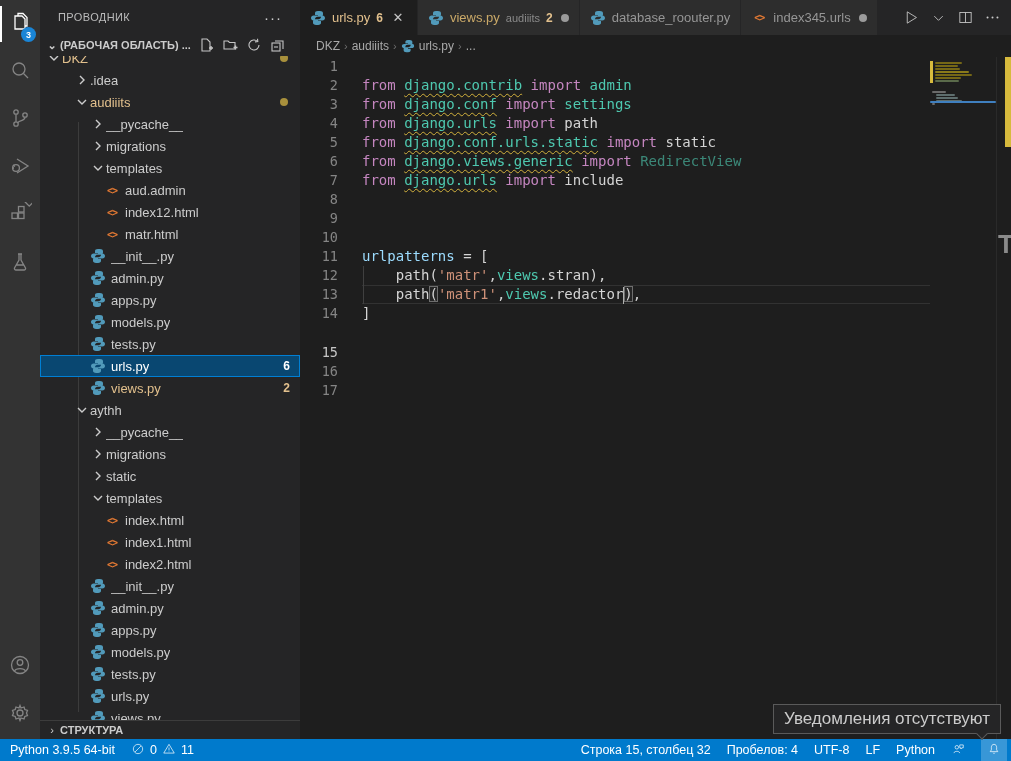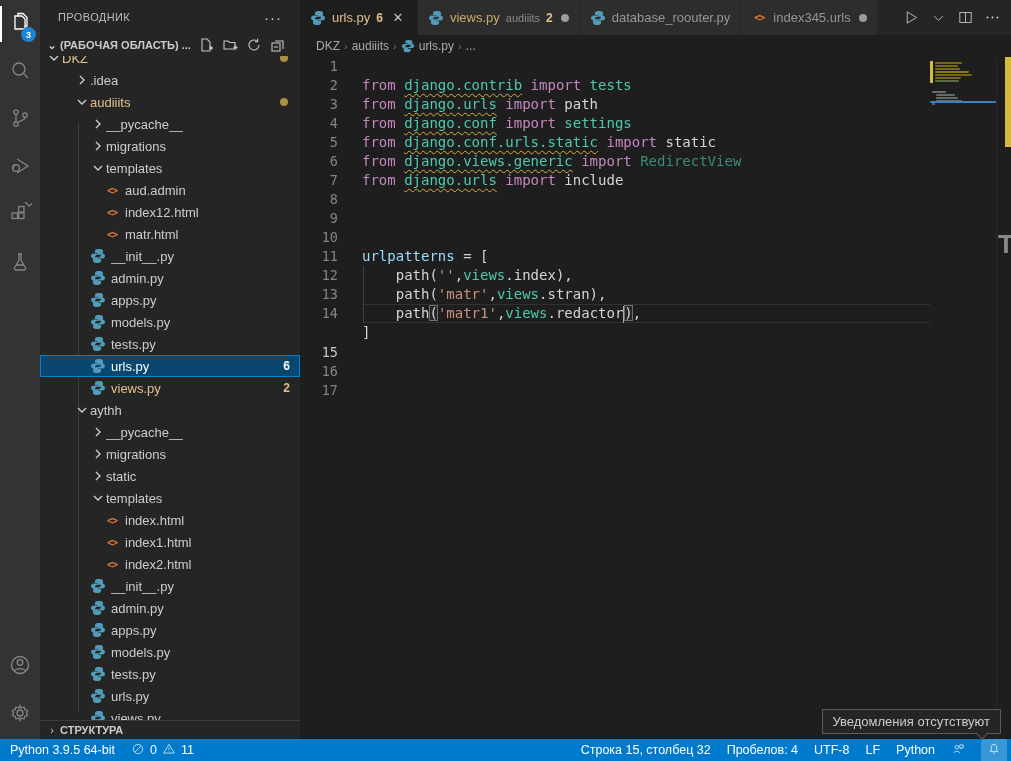--- a/index.html
+++ b/index.html
@@ -98,21 +98,21 @@
   
   .statusbar { height:22px; background:#007acc; color:#ffffff; display:flex; align-items:center; font-size:12.5px; padding:0 10px 0 10px; flex-shrink:0; }
   .sb-left, .sb-right { display:flex; align-items:center; gap:16px; }
   .sb-right { margin-left:auto; }
   .sb-item { display:flex; align-items:center; gap:5px; cursor:pointer; white-space:nowrap; }
   .sb-item svg { width:14px; height:14px; stroke:#ffffff; fill:none; stroke-width:1.2; }
   .sb-item.bell { background:rgba(255,255,255,.22); height:22px; padding:0 6px; margin-right:-6px; }
 
   
   .tooltip { position:absolute; right:10px; bottom:27px; background:#252526; border:1px solid #5a5a5a; color:#cccccc;
-             font-size:13px; padding:4px 10px; z-index:50; }
+             font-size:17px; padding:4px 10px; z-index:50; }
   .tooltip .arrow { position:absolute; bottom:-5px; right:14px; width:8px; height:8px; background:#252526;
                     border-right:1px solid #5a5a5a; border-bottom:1px solid #5a5a5a; transform:rotate(45deg); }
 </style>
 </head>
 <body>
 
 <div class="root">
   <div class="main">
 
     <div class="activitybar">
@@ -582,31 +582,30 @@
               <div class="ln">11</div>
               <div class="ln">12</div>
               <div class="ln">13</div>
               <div class="ln">14</div>
               <div class="ln cur">15</div>
               <div class="ln">16</div>
               <div class="ln">17</div>
             </div>
           <div class="codelines" id="codelines">
               <div class="cline"></div>
-              <div class="cline"><span class="tok-kw">from </span><span class="tok-mod">django.contrib</span><span class="tok-kw"> import </span><span class="tok-teal">tests</span></div>
+              <div class="cline"><span class="tok-kw">from </span><span class="tok-mod">django.contrib</span><span class="tok-kw"> import </span><span class="tok-teal">admin</span></div>
+              <div class="cline"><span class="tok-kw">from </span><span class="tok-mod">django.conf</span><span class="tok-kw"> import </span><span class="tok-teal">settings</span></div>
               <div class="cline"><span class="tok-kw">from </span><span class="tok-mod">django.urls</span><span class="tok-kw"> import </span><span class="tok-pln">path</span></div>
-              <div class="cline"><span class="tok-kw">from </span><span class="tok-mod">django.conf</span><span class="tok-kw"> import </span><span class="tok-teal">settings</span></div>
               <div class="cline"><span class="tok-kw">from </span><span class="tok-mod">django.conf.urls.static</span><span class="tok-kw"> import </span><span class="tok-pln">static</span></div>
               <div class="cline"><span class="tok-kw">from </span><span class="tok-mod">django.views.generic</span><span class="tok-kw"> import </span><span class="tok-dim">RedirectView</span></div>
               <div class="cline"><span class="tok-kw">from </span><span class="tok-mod">django.urls</span><span class="tok-kw"> import </span><span class="tok-pln">include</span></div>
               <div class="cline"></div>
               <div class="cline"></div>
               <div class="cline"></div>
               <div class="cline"><span class="tok-var">urlpatterns</span><span class="tok-pln"> = [</span></div>
-              <div class="cline guide"><span class="tok-pln">    path(</span><span class="tok-str">''</span><span class="tok-pln">,</span><span class="tok-teal">views</span><span class="tok-pln">.index),</span></div>
               <div class="cline guide"><span class="tok-pln">    path(</span><span class="tok-str">'matr'</span><span class="tok-pln">,</span><span class="tok-teal">views</span><span class="tok-pln">.stran),</span></div>
               <div class="cline guide cur-line"><span class="tok-pln">    path</span><span class="tok-mb">(</span><span class="tok-str">'matr1'</span><span class="tok-pln">,</span><span class="tok-teal">views</span><span class="tok-pln">.redactor</span><span class="cursor"></span><span class="tok-mb">)</span><span class="tok-pln">,</span></div>
               <div class="cline"><span class="tok-pln">]</span></div>
               <div class="cline"></div>
             </div>
         </div>
         <div class="minimap" id="minimap">
             <div class="mm-gutter" style="top: 4px; height: 22px;"></div>
             <div class="mm-bar" style="top: 5px; left: 5px; width: 27px; background: rgb(117, 103, 22);"></div>
             <div class="mm-bar" style="top: 8px; left: 5px; width: 23px; background: rgb(117, 103, 22);"></div>

